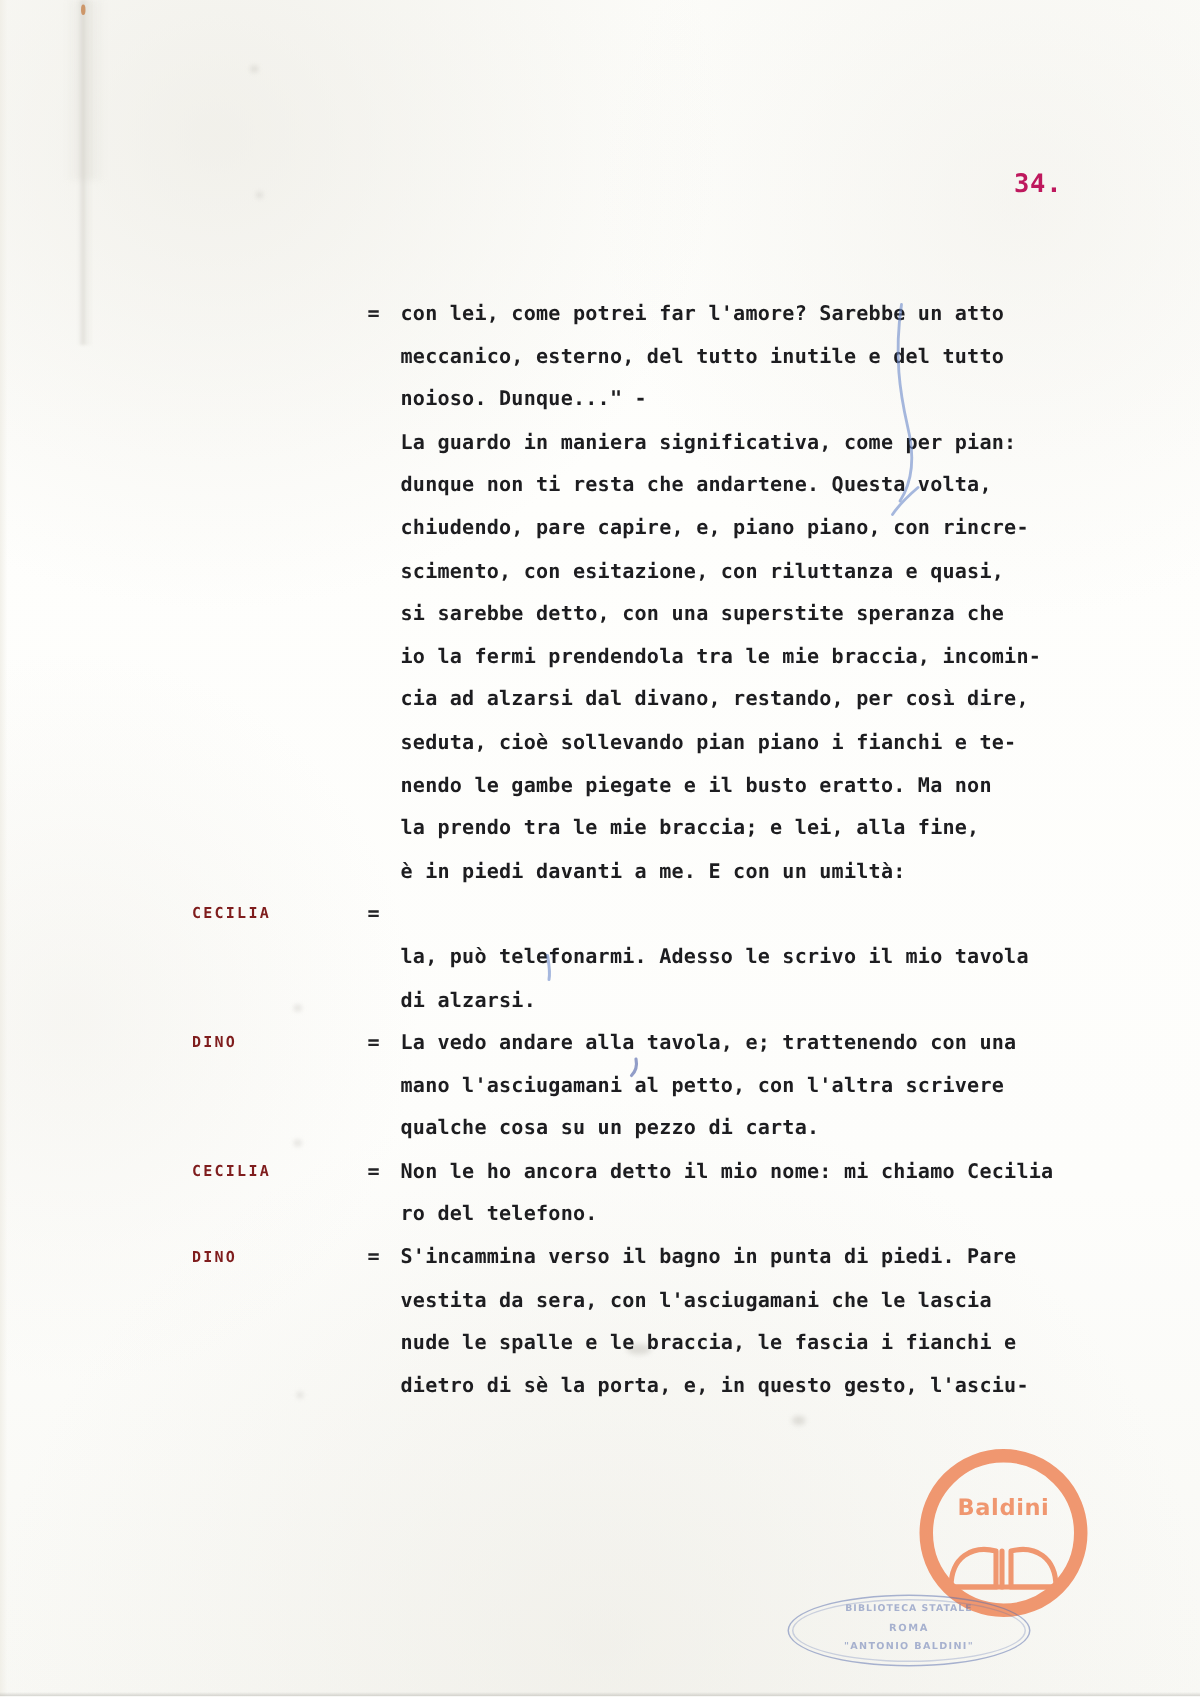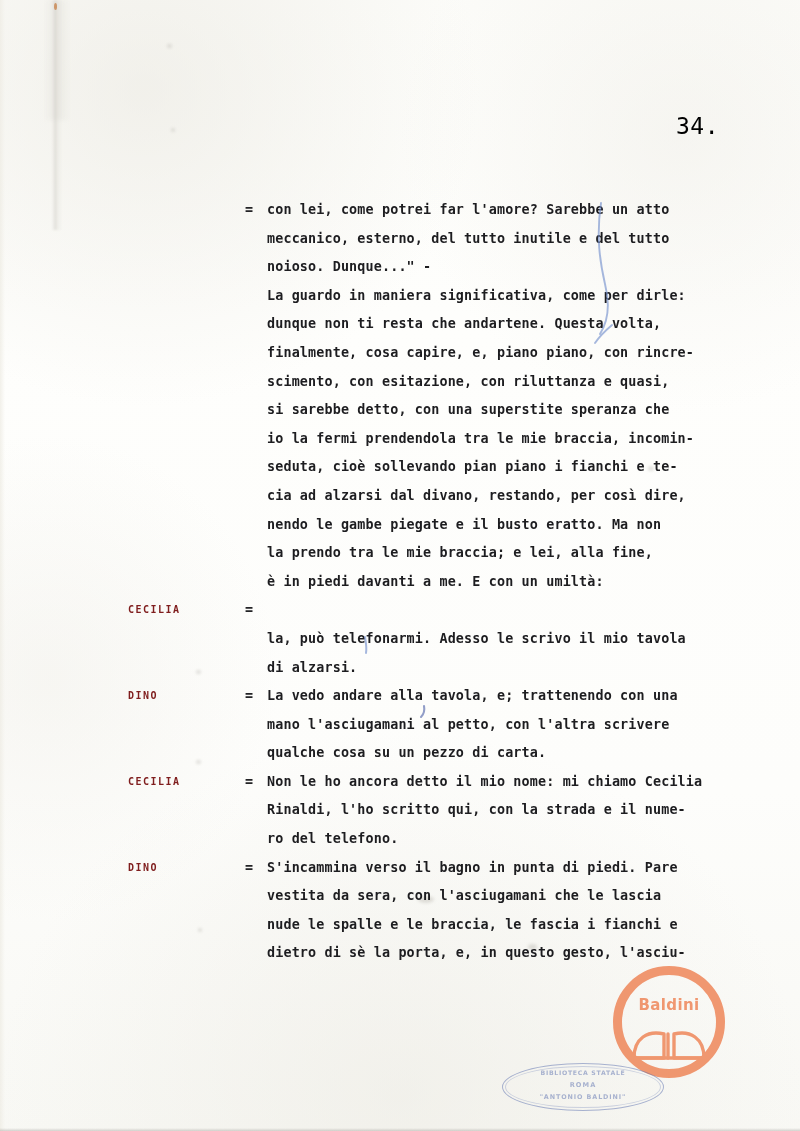--- a/index.html
+++ b/index.html
@@ -72,24 +72,24 @@
     left: 0; top: 0;
     width: 5px; height: 100%;
     background: linear-gradient(90deg, rgba(238,236,228,.75), rgba(255,255,255,0));
   }
 
   
   .page-number {
     position: absolute;
     left: 676px;
     top: 113px;
-    font-size: 23px;
-    font-weight: normal;
+    font-size: 17px;
+    font-weight: bold;
     letter-spacing: .5px;
-    color: #000000;
+    color: #be185d;
     font-family: "DejaVu Sans Mono", "Liberation Mono", monospace;
   }
 
   
   .script {
     position: absolute;
     left: 0;
     top: 196px;
     width: 800px;
   }
@@ -165,21 +165,21 @@
     font-family: "DejaVu Sans", "Liberation Sans", sans-serif;
     font-weight: bold;
     font-size: 15px;
     letter-spacing: .4px;
     color: #ef8a5e;
   }
 
   
   .oval-stamp {
     position: absolute;
-    left: 502px;
+    left: 525px;
     top: 1063px;
     width: 162px;
     height: 48px;
     opacity: .50;
   }
   .oval-stamp .ring {
     position: absolute;
     inset: 0;
     border: 1.4px solid #5a6fae;
     border-radius: 50%;
@@ -231,48 +231,47 @@
   <div class="smudge" style="left:418px; top:896px; width:16px; height:7px;"></div>
 
   <div class="page-number">34.</div>
 
   <div class="script">
 
     <div class="block">
       <div class="line"><span class="eq">=</span><span class="txt">con lei, come potrei far l'amore? Sarebbe un atto</span></div>
       <div class="line"><span class="txt">meccanico, esterno, del tutto inutile e del tutto</span></div>
       <div class="line"><span class="txt">noioso. Dunque..." -</span></div>
-      <div class="line"><span class="txt">La guardo in maniera significativa, come per dirle:</span></div>
+      <div class="line"><span class="txt">La guardo in maniera significativa, come per pian:</span></div>
       <div class="line"><span class="txt">dunque non ti resta che andartene. Questa volta,</span></div>
-      <div class="line"><span class="txt">finalmente, cosa capire, e, piano piano, con rincre-</span></div>
+      <div class="line"><span class="txt">chiudendo, pare capire, e, piano piano, con rincre-</span></div>
       <div class="line"><span class="txt">scimento, con esitazione, con riluttanza e quasi,</span></div>
       <div class="line"><span class="txt">si sarebbe detto, con una superstite speranza che</span></div>
       <div class="line"><span class="txt">io la fermi prendendola tra le mie braccia, incomin-</span></div>
+      <div class="line"><span class="txt">cia ad alzarsi dal divano, restando, per così dire,</span></div>
       <div class="line"><span class="txt">seduta, cioè sollevando pian piano i fianchi e te-</span></div>
-      <div class="line"><span class="txt">cia ad alzarsi dal divano, restando, per così dire,</span></div>
       <div class="line"><span class="txt">nendo le gambe piegate e il busto eratto. Ma non</span></div>
       <div class="line"><span class="txt">la prendo tra le mie braccia; e lei, alla fine,</span></div>
       <div class="line"><span class="txt">è in piedi davanti a me. E con un umiltà:</span></div>
     </div>
 
     <div class="block">
       <div class="line"><span class="speaker">CECILIA</span><span class="eq">=</span></div>
       <div class="line"><span class="txt">la, può telefonarmi. Adesso le scrivo il mio tavola</span></div>
       <div class="line"><span class="txt">di alzarsi.</span></div>
     </div>
 
     <div class="block">
       <div class="line"><span class="speaker">DINO</span><span class="eq">=</span><span class="txt">La vedo andare alla tavola, e; trattenendo con una</span></div>
       <div class="line"><span class="txt">mano l'asciugamani al petto, con l'altra scrivere</span></div>
       <div class="line"><span class="txt">qualche cosa su un pezzo di carta.</span></div>
     </div>
 
     <div class="block">
       <div class="line"><span class="speaker">CECILIA</span><span class="eq">=</span><span class="txt">Non le ho ancora detto il mio nome: mi chiamo Cecilia</span></div>
-      <div class="line"><span class="txt">Rinaldi, l'ho scritto qui, con la strada e il nume-</span></div>
       <div class="line"><span class="txt">ro del telefono.</span></div>
     </div>
 
     <div class="block">
       <div class="line"><span class="speaker">DINO</span><span class="eq">=</span><span class="txt">S'incammina verso il bagno in punta di piedi. Pare</span></div>
       <div class="line"><span class="txt">vestita da sera, con l'asciugamani che le lascia</span></div>
       <div class="line"><span class="txt">nude le spalle e le braccia, le fascia i fianchi e</span></div>
       <div class="line"><span class="txt">dietro di sè la porta, e, in questo gesto, l'asciu-</span></div>
     </div>
 

